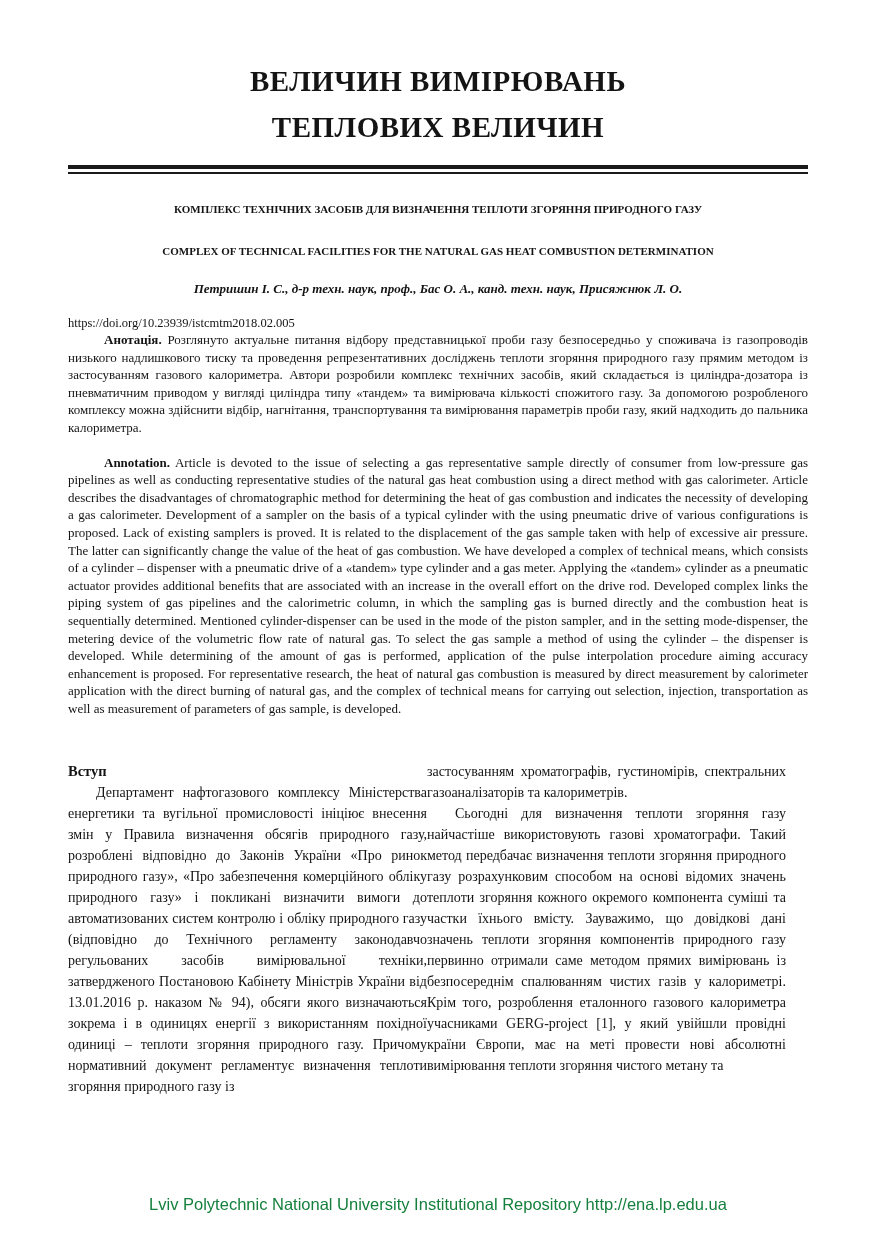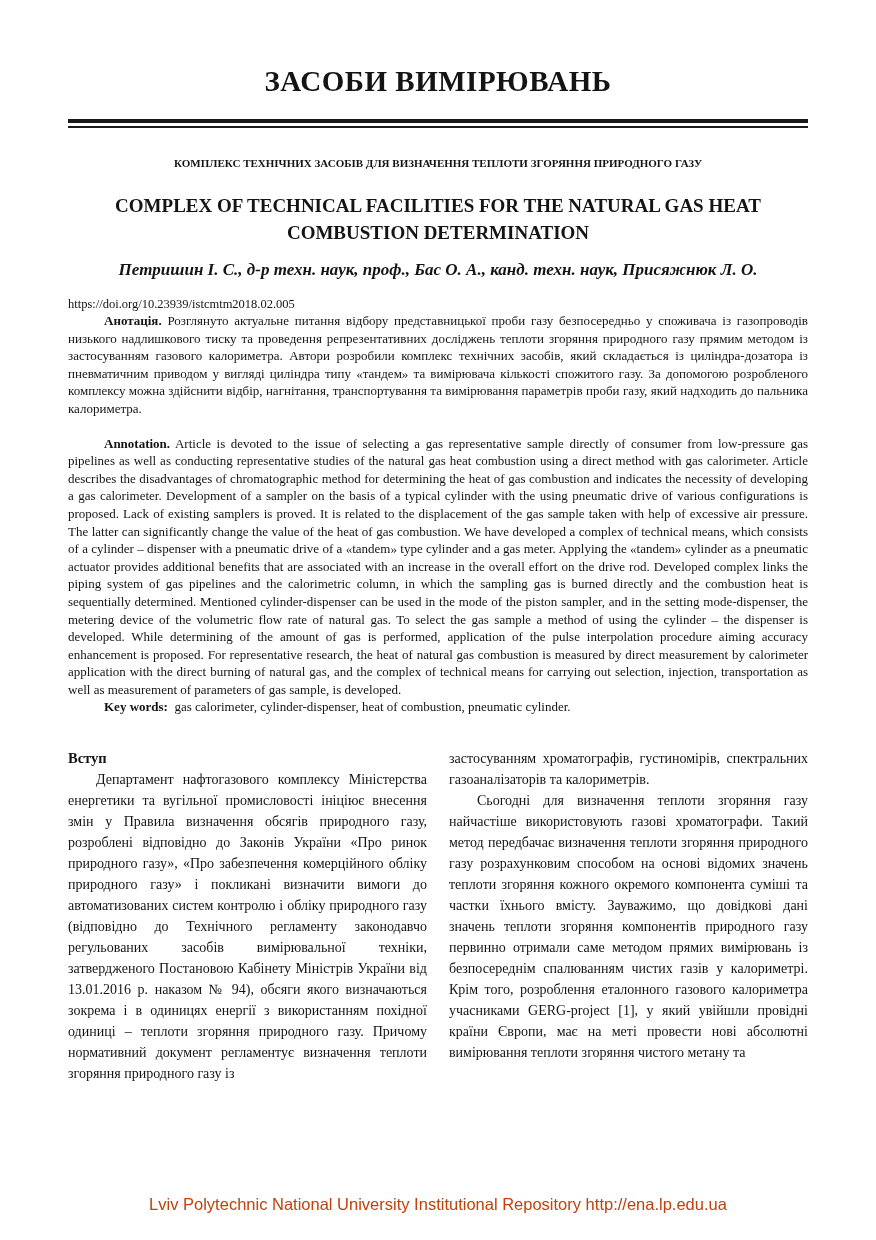--- a/index.html
+++ b/index.html
@@ -36,28 +36,28 @@
   .article-title-uk {
     margin: 22px 10px 0 10px;
     text-align: center;
     font-size: 11px;
     line-height: 27px;
     font-weight: bold;
   }
   .article-title-en {
     margin: 15px 10px 0 10px;
     text-align: center;
-    font-size: 19px;
+    font-size: 11px;
     line-height: 27px;
     font-weight: bold;
   }
   .authors-line {
     margin: 13px 0 0 0;
     text-align: center;
-    font-size: 17px;
+    font-size: 13px;
     line-height: 22px;
     font-weight: bold;
     font-style: italic;
   }
   .affiliation-line {
     margin: 0;
     text-align: center;
     font-size: 14.8px;
     line-height: 22px;
   }
@@ -72,22 +72,21 @@
     margin: 0 0 0 0;
     font-size: 13px;
     line-height: 17.6px;
     text-align: justify;
     text-indent: 36px;
   }
   .abstract.keywords { margin-top: 0; }
   .abstract-en-block { margin-top: 17px; }
   .columns {
     display: flex;
-    gap: 22px;
-    margin-top: 32px;
+    margin-top: 44px;
   }
   .col {
     width: 359px;
     font-size: 14px;
     line-height: 21px;
     text-align: justify;
   }
   .section-heading {
     font-size: 14.5px;
     font-weight: bold;
@@ -100,49 +99,49 @@
   }
   .col p.indent { text-indent: 28px; }
   .footer {
     position: absolute;
     left: 0;
     right: 0;
     bottom: 26px;
     text-align: center;
     font-family: "Liberation Sans", "DejaVu Sans", sans-serif;
     font-size: 16.5px;
-    color: #c2410c;
+    color: #15803d;
   }
 </style>
 </head>
 <body>
 
 <div class="page">
 
   <div class="journal-header">
-    <div>ЗАСОБИ ВИМІРЮВАНЬ</div>
+    <div>ВЕЛИЧИН ВИМІРЮВАНЬ</div>
+    <div>ТЕПЛОВИХ ВЕЛИЧИН</div>
   </div>
 
   <div class="double-rule"></div>
 
   <h1 class="article-title-uk">КОМПЛЕКС ТЕХНІЧНИХ ЗАСОБІВ ДЛЯ ВИЗНАЧЕННЯ ТЕПЛОТИ ЗГОРЯННЯ ПРИРОДНОГО ГАЗУ</h1>
 
   <h2 class="article-title-en">COMPLEX OF TECHNICAL FACILITIES FOR THE NATURAL GAS HEAT COMBUSTION DETERMINATION</h2>
 
   <p class="authors-line">Петришин І. С., д-р техн. наук, проф., Бас О. А., канд. техн. наук, Присяжнюк Л. О.</p>
 
 
   <p class="doi-line">https://doi.org/10.23939/istcmtm2018.02.005</p>
 
   <p class="abstract"><b>Анотація.</b> <span>Розглянуто актуальне питання відбору представницької проби газу безпосередньо у споживача із газопроводів низького надлишкового тиску та проведення репрезентативних досліджень теплоти згоряння природного газу прямим методом із застосуванням газового калориметра. Автори розробили комплекс технічних засобів, який складається із циліндра-дозатора із пневматичним приводом у вигляді циліндра типу «тандем» та вимірювача кількості спожитого газу. За допомогою розробленого комплексу можна здійснити відбір, нагнітання, транспортування та вимірювання параметрів проби газу, який надходить до пальника калориметра.</span></p>
 
 
   <p class="abstract abstract-en-block"><b>Annotation.</b> <span>Article is devoted to the issue of selecting a gas representative sample directly of consumer from low-pressure gas pipelines as well as conducting representative studies of the natural gas heat combustion using a direct method with gas calorimeter. Article describes the disadvantages of chromatographic method for determining the heat of gas combustion and indicates the necessity of developing a gas calorimeter. Development of a sampler on the basis of a typical cylinder with the using pneumatic drive of various configurations is proposed. Lack of existing samplers is proved. It is related to the displacement of the gas sample taken with help of excessive air pressure. The latter can significantly change the value of the heat of gas combustion. We have developed a complex of technical means, which consists of a cylinder – dispenser with a pneumatic drive of a «tandem» type cylinder and a gas meter. Applying the «tandem» cylinder as a pneumatic actuator provides additional benefits that are associated with an increase in the overall effort on the drive rod. Developed complex links the piping system of gas pipelines and the calorimetric column, in which the sampling gas is burned directly and the combustion heat is sequentially determined. Mentioned cylinder-dispenser can be used in the mode of the piston sampler, and in the setting mode-dispenser, the metering device of the volumetric flow rate of natural gas. To select the gas sample a method of using the cylinder – the dispenser is developed. While determining of the amount of gas is performed, application of the pulse interpolation procedure aiming accuracy enhancement is proposed. For representative research, the heat of natural gas combustion is measured by direct measurement by calorimeter application with the direct burning of natural gas, and the complex of technical means for carrying out selection, injection, transportation as well as measurement of parameters of gas sample, is developed.</span></p>
 
-  <p class="abstract keywords"><b>Key words:</b>&nbsp; <span>gas calorimeter, cylinder-dispenser, heat of combustion, pneumatic cylinder.</span></p>
 
   <div class="columns">
     <div class="col">
       <p class="section-heading">Вступ</p>
       <p class="indent">Департамент нафтогазового комплексу Міністерства енергетики та вугільної промисловості ініціює внесення змін у Правила визначення обсягів природного газу, розроблені відповідно до Законів України «Про ринок природного газу», «Про забезпечення комерційного обліку природного газу» і покликані визначити вимоги до автоматизованих систем контролю і обліку природного газу (відповідно до Технічного регламенту законодавчо регульованих засобів вимірювальної техніки, затвердженого Постановою Кабінету Міністрів України від 13.01.2016 р. наказом № 94), обсяги якого визначаються зокрема і в одиницях енергії з використанням похідної одиниці – теплоти згоряння природного газу. Причому нормативний документ регламентує визначення теплоти згоряння природного газу із</p>
     </div>
     <div class="col">
       <p>застосуванням хроматографів, густиномірів, спектральних газоаналізаторів та калориметрів.</p>
       <p class="indent">Сьогодні для визначення теплоти згоряння газу найчастіше використовують газові хроматографи. Такий метод передбачає визначення теплоти згоряння природного газу розрахунковим способом на основі відомих значень теплоти згоряння кожного окремого компонента суміші та частки їхнього вмісту. Зауважимо, що довідкові дані значень теплоти згоряння компонентів природного газу первинно отримали саме методом прямих вимірювань із безпосереднім спалюванням чистих газів у калориметрі. Крім того, розроблення еталонного газового калориметра учасниками GERG-project [1], у який увійшли провідні країни Європи, має на меті провести нові абсолютні вимірювання теплоти згоряння чистого метану та</p>
     </div>

